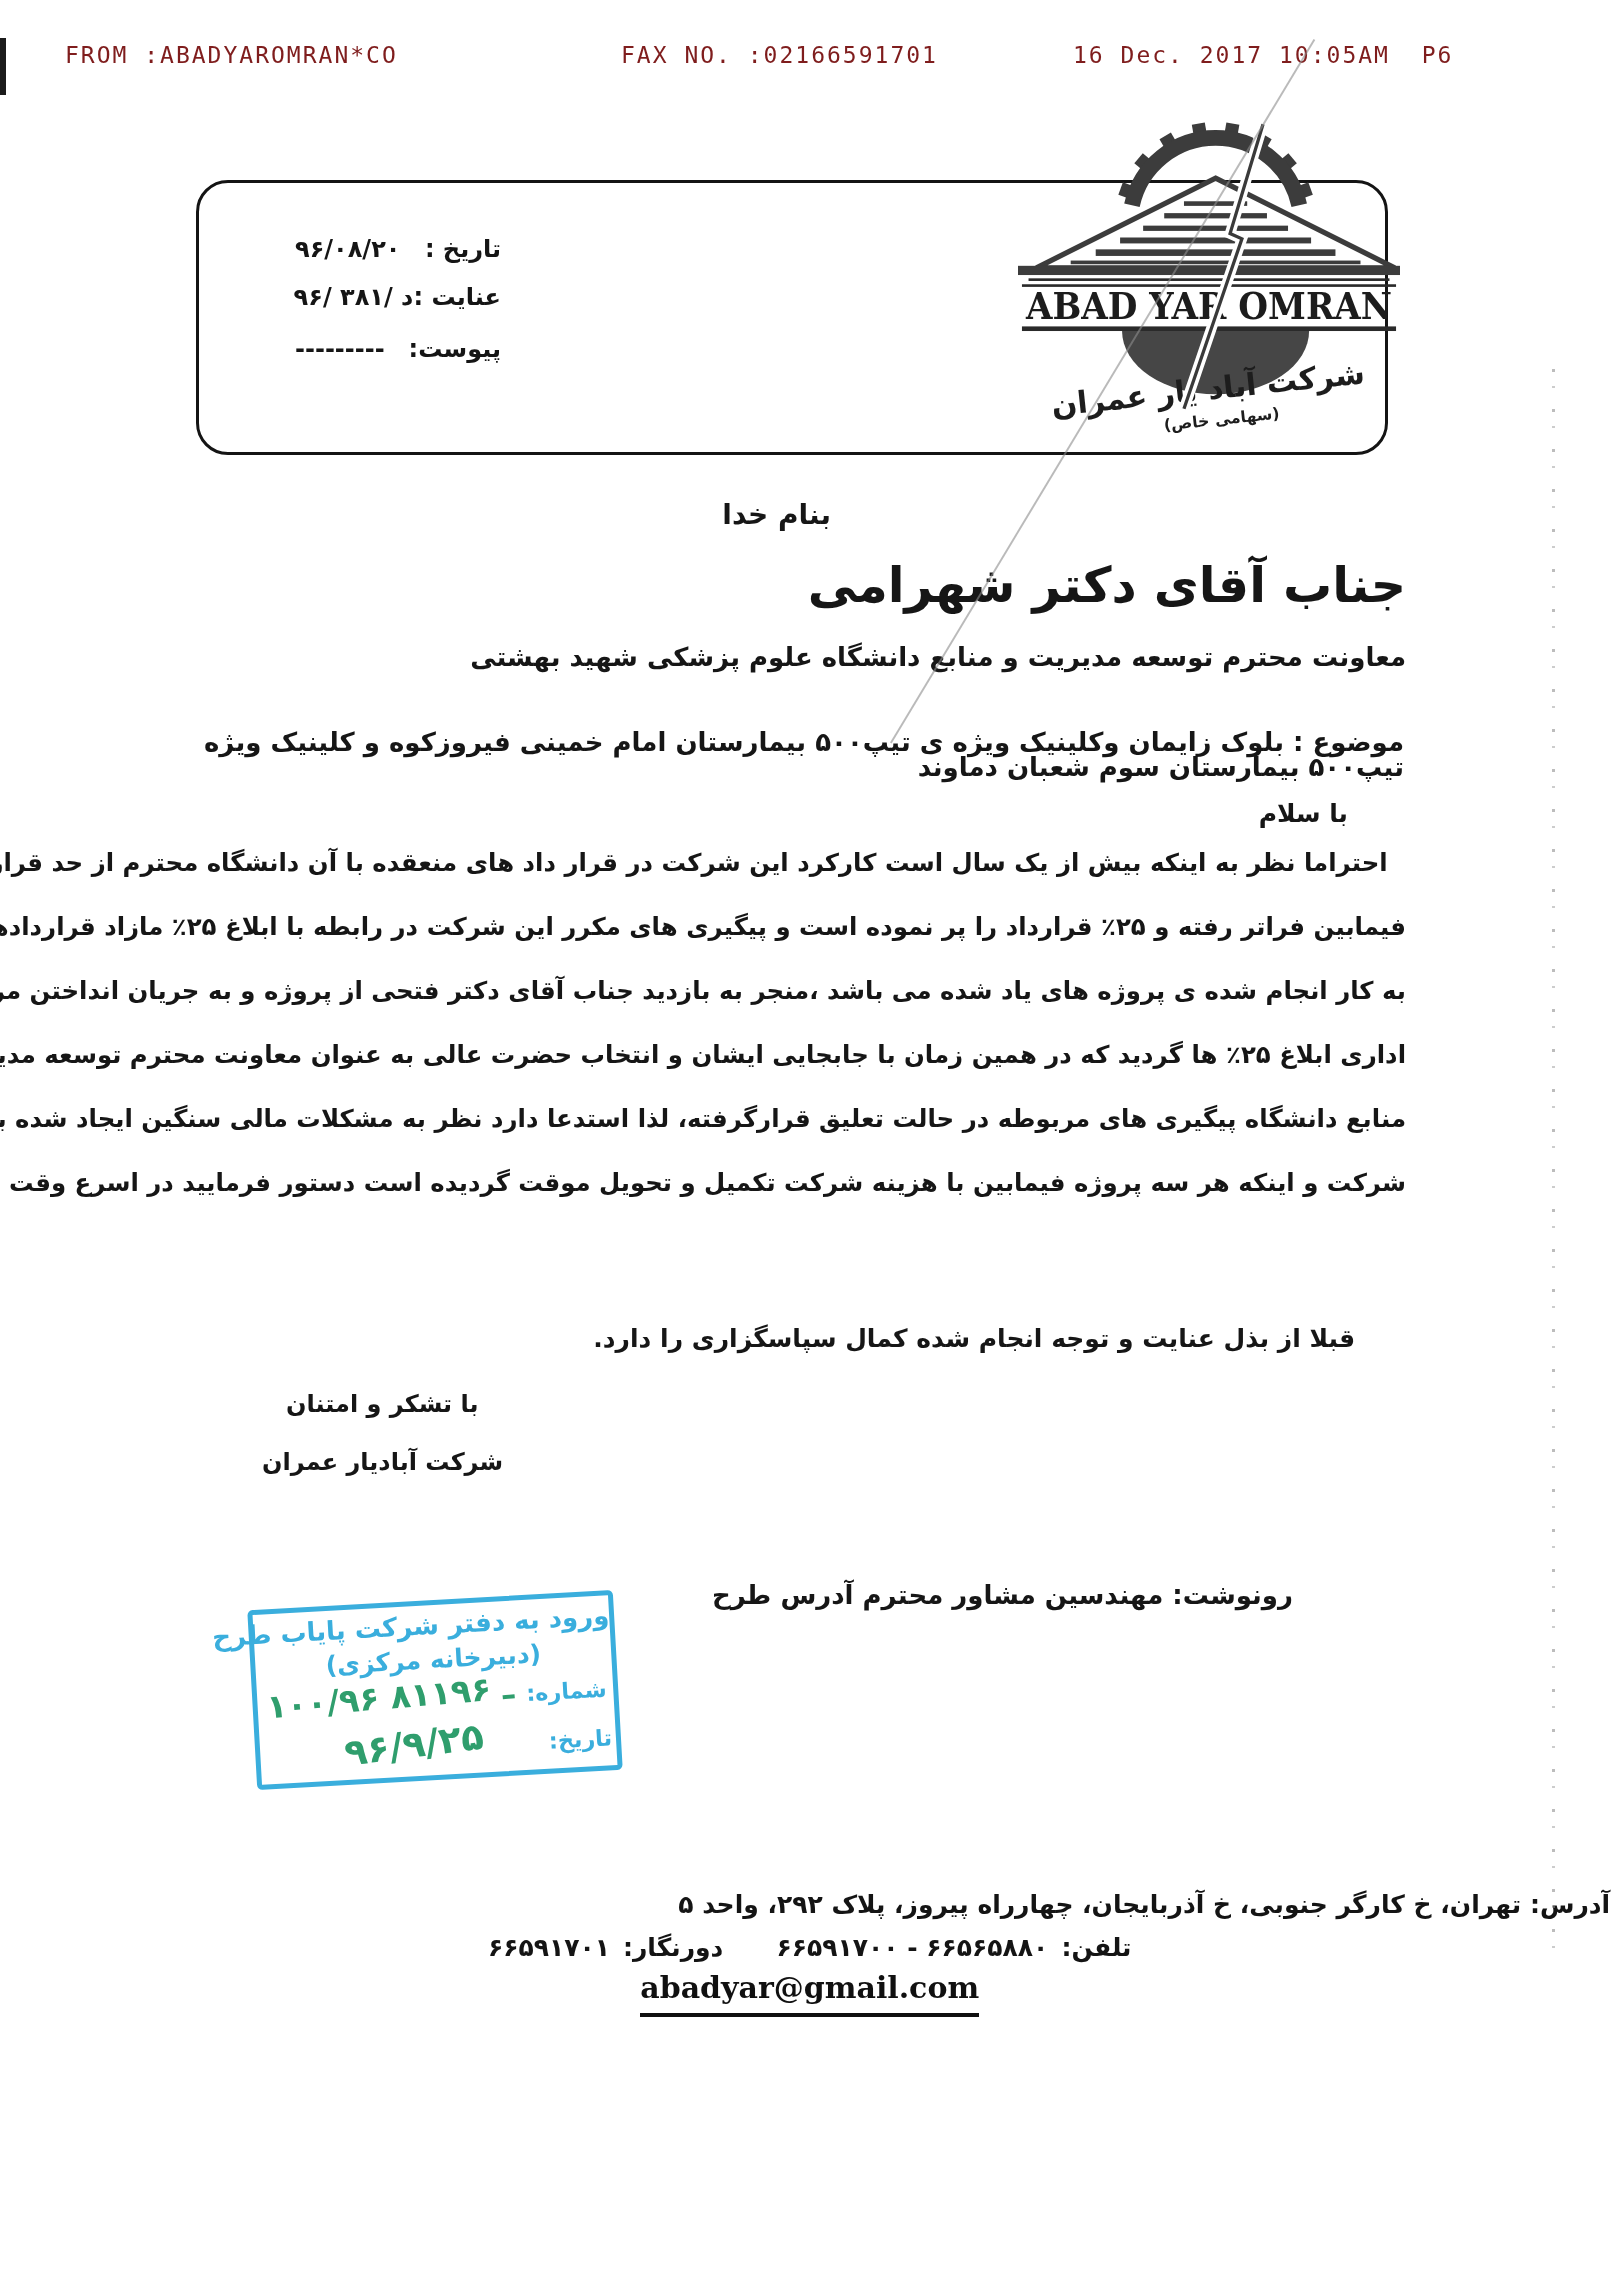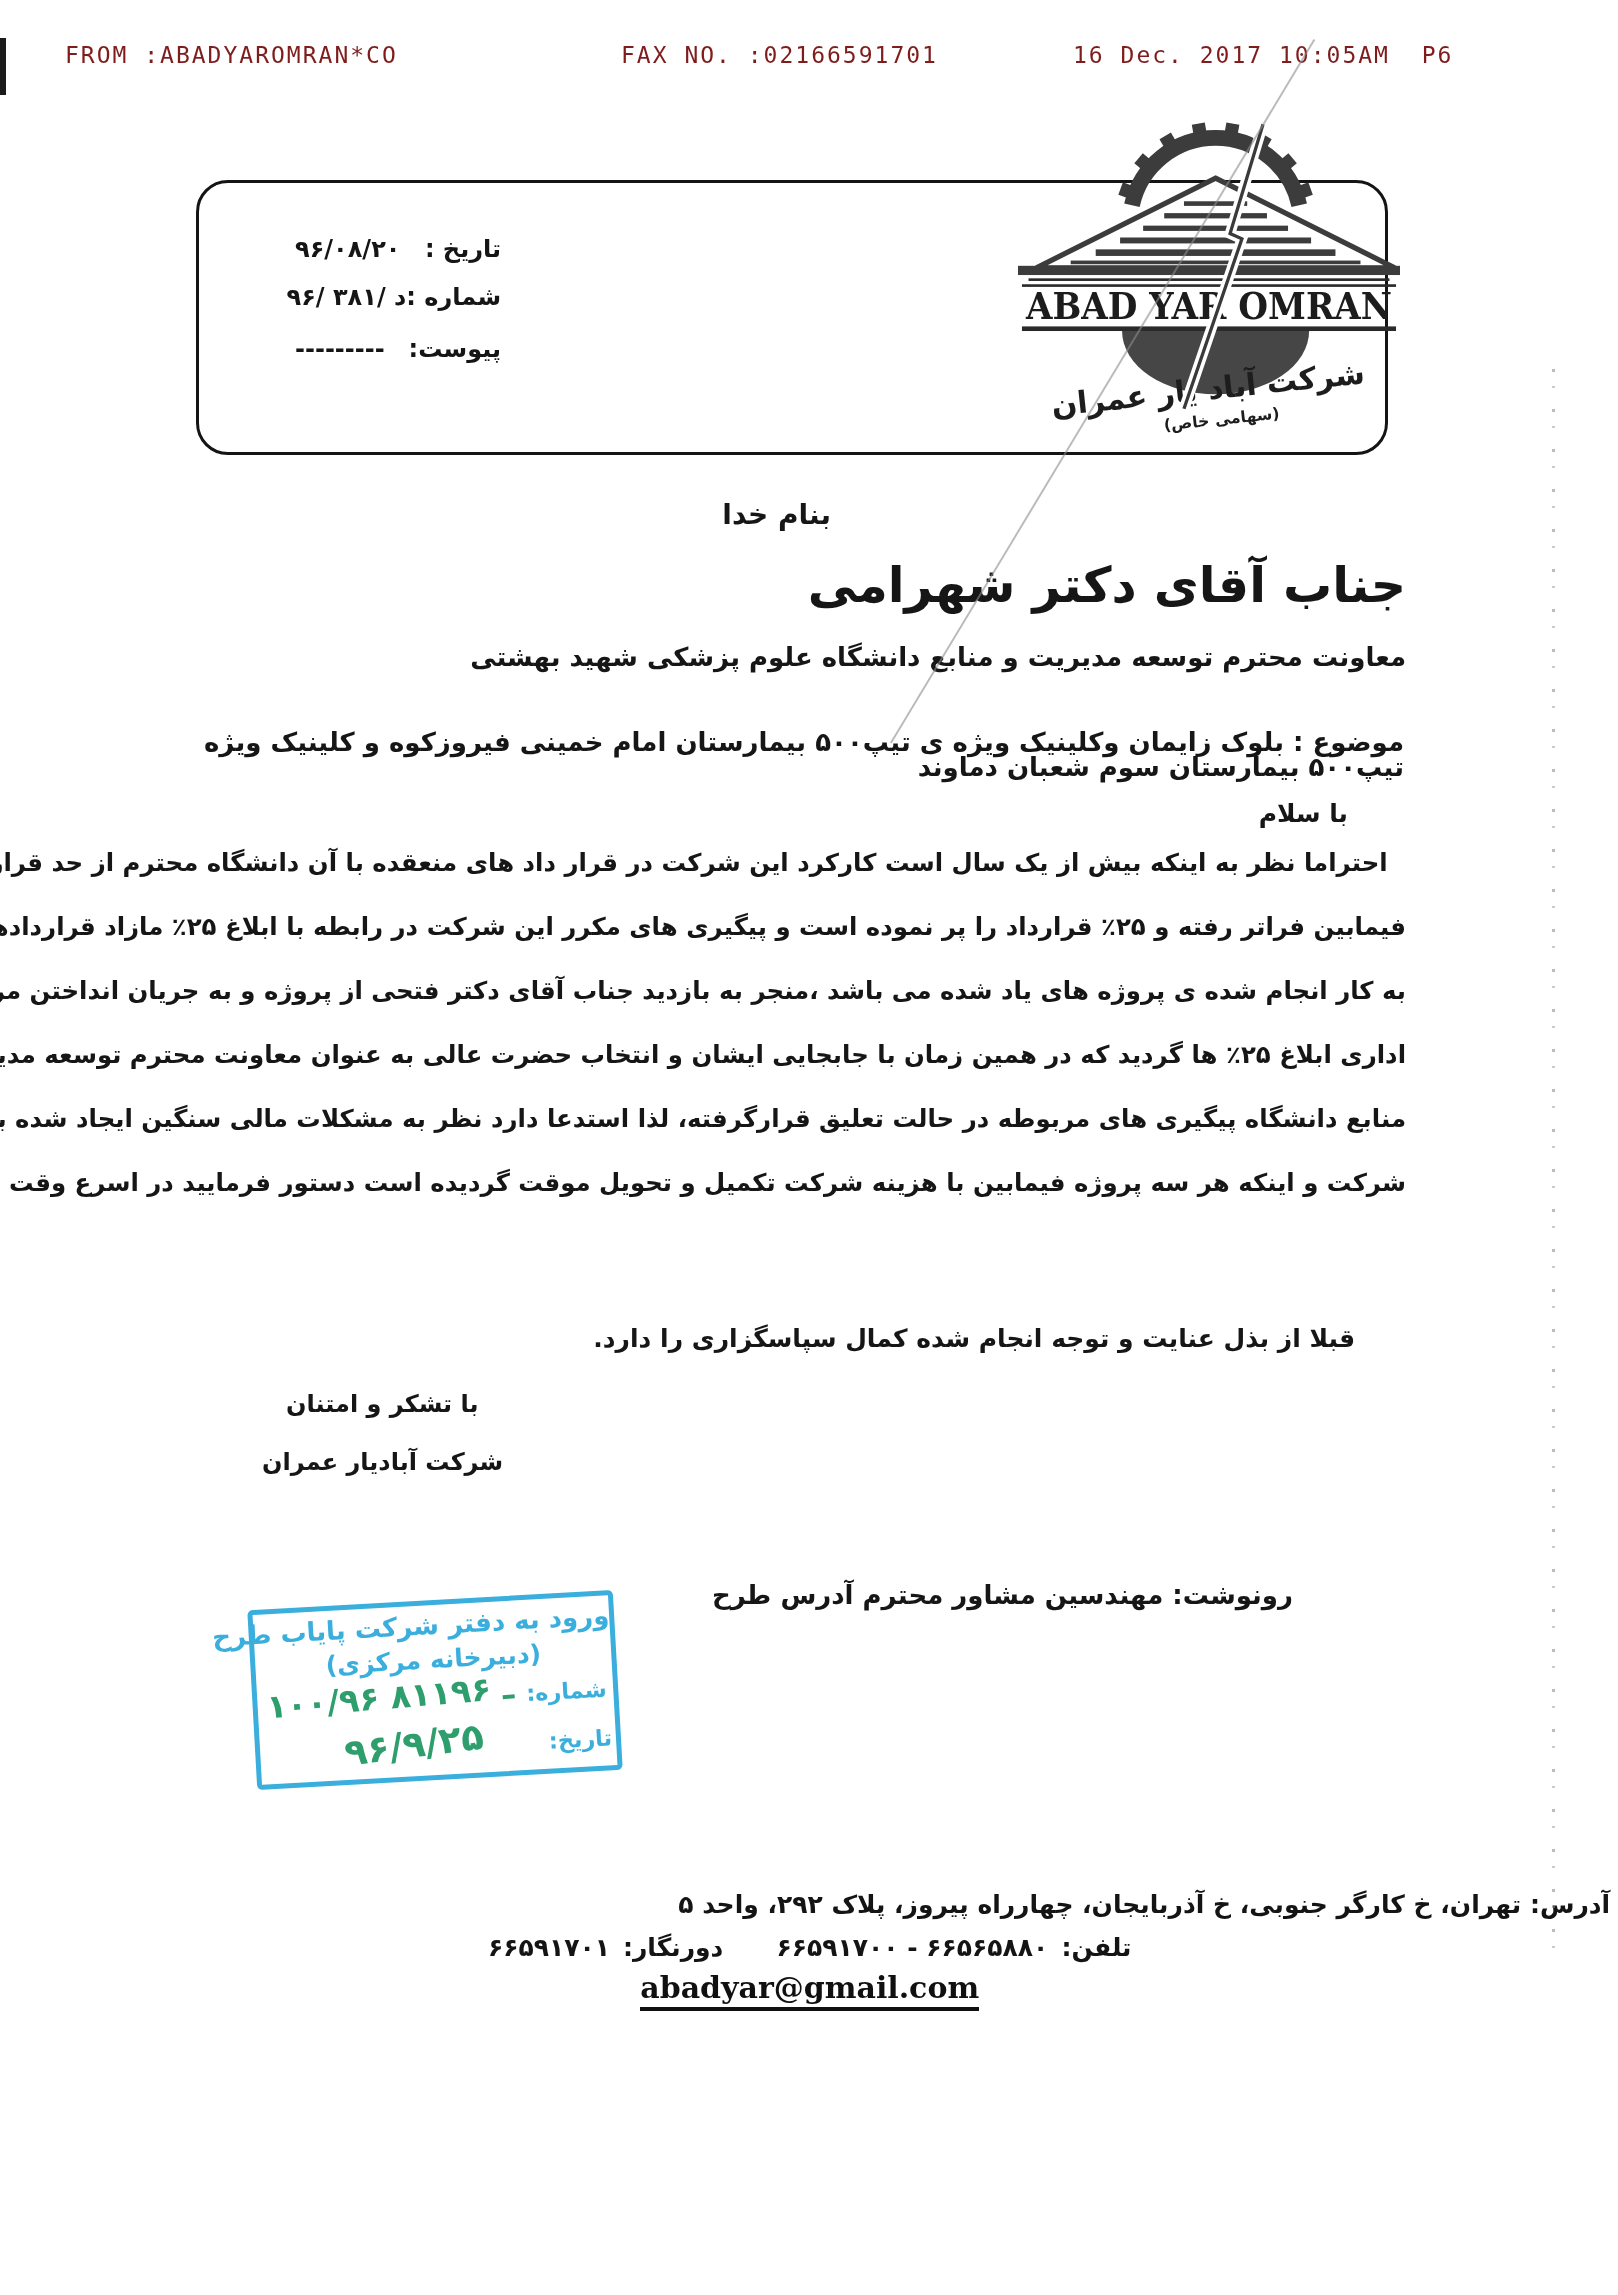--- a/index.html
+++ b/index.html
@@ -73,21 +73,21 @@
   #footer-address{position:absolute;top:1890px;left:9.2px;width:1601px;
     direction:rtl;font-size:25px;font-weight:700;color:#141414;}
   #footer-phones{position:absolute;top:1933px;left:9.2px;width:1601px;display:flex;
     justify-content:center;align-items:baseline;direction:rtl;gap:13px;
     font-size:25px;font-weight:700;color:#141414;}
   #footer-phones .grp-gap{margin-inline-start:40px;}
   .num-ltr{direction:ltr;unicode-bidi:isolate;}
   #footer-links{position:absolute;top:1970px;left:9.2px;width:1601px;display:flex;
     justify-content:center;gap:63px;font-family:"DejaVu Serif",serif;
     font-size:30px;font-weight:700;color:#101010;}
-  #footer-links span{border-bottom:4px solid #101010;padding-bottom:2px;}
+  #footer-links span{border-bottom:4px solid #101010;padding-bottom:8px;}
   
   #edge-sliver{position:absolute;left:0;top:38px;width:6px;height:57px;background:#1b1b1b;}
   #speckle-col{
     position:absolute;left:1552px;top:369px;width:3.3px;height:1581px;opacity:.5;
     background:repeating-linear-gradient(#7a7a7a 0 2.6px,transparent 2.6px 17px,
       #9a9a9a 17px 19px,transparent 19px 40px);
   }
   .overlay-svg{position:absolute;left:0;top:0;pointer-events:none;}
 </style>
 </head>
@@ -97,21 +97,21 @@
 <div class="fax-line" id="fax-no">FAX NO. :02166591701</div>
 <div class="fax-line" id="fax-dt">16 Dec. 2017 10:05AM  P6</div>
 
 <div class="lh-box"></div>
 
 <div class="lh-row" id="lh-row-date">
   <span>تاریخ :</span>
   <span class="lh-val">۹۶/۰۸/۲۰</span>
 </div>
 <div class="lh-row" id="lh-row-number">
-  <span>شماره :</span>
+  <span>عنایت :</span>
   <span class="lh-val">۹۶/ د /۳۸۱</span>
 </div>
 <div class="lh-row" id="lh-row-attach">
   <span>پیوست:</span>
   <span class="lh-val">---------</span>
 </div>
 
 <div class="logo-wrap">
   <svg width="382" height="308" viewBox="0 0 580 467" style="overflow:visible">
 

